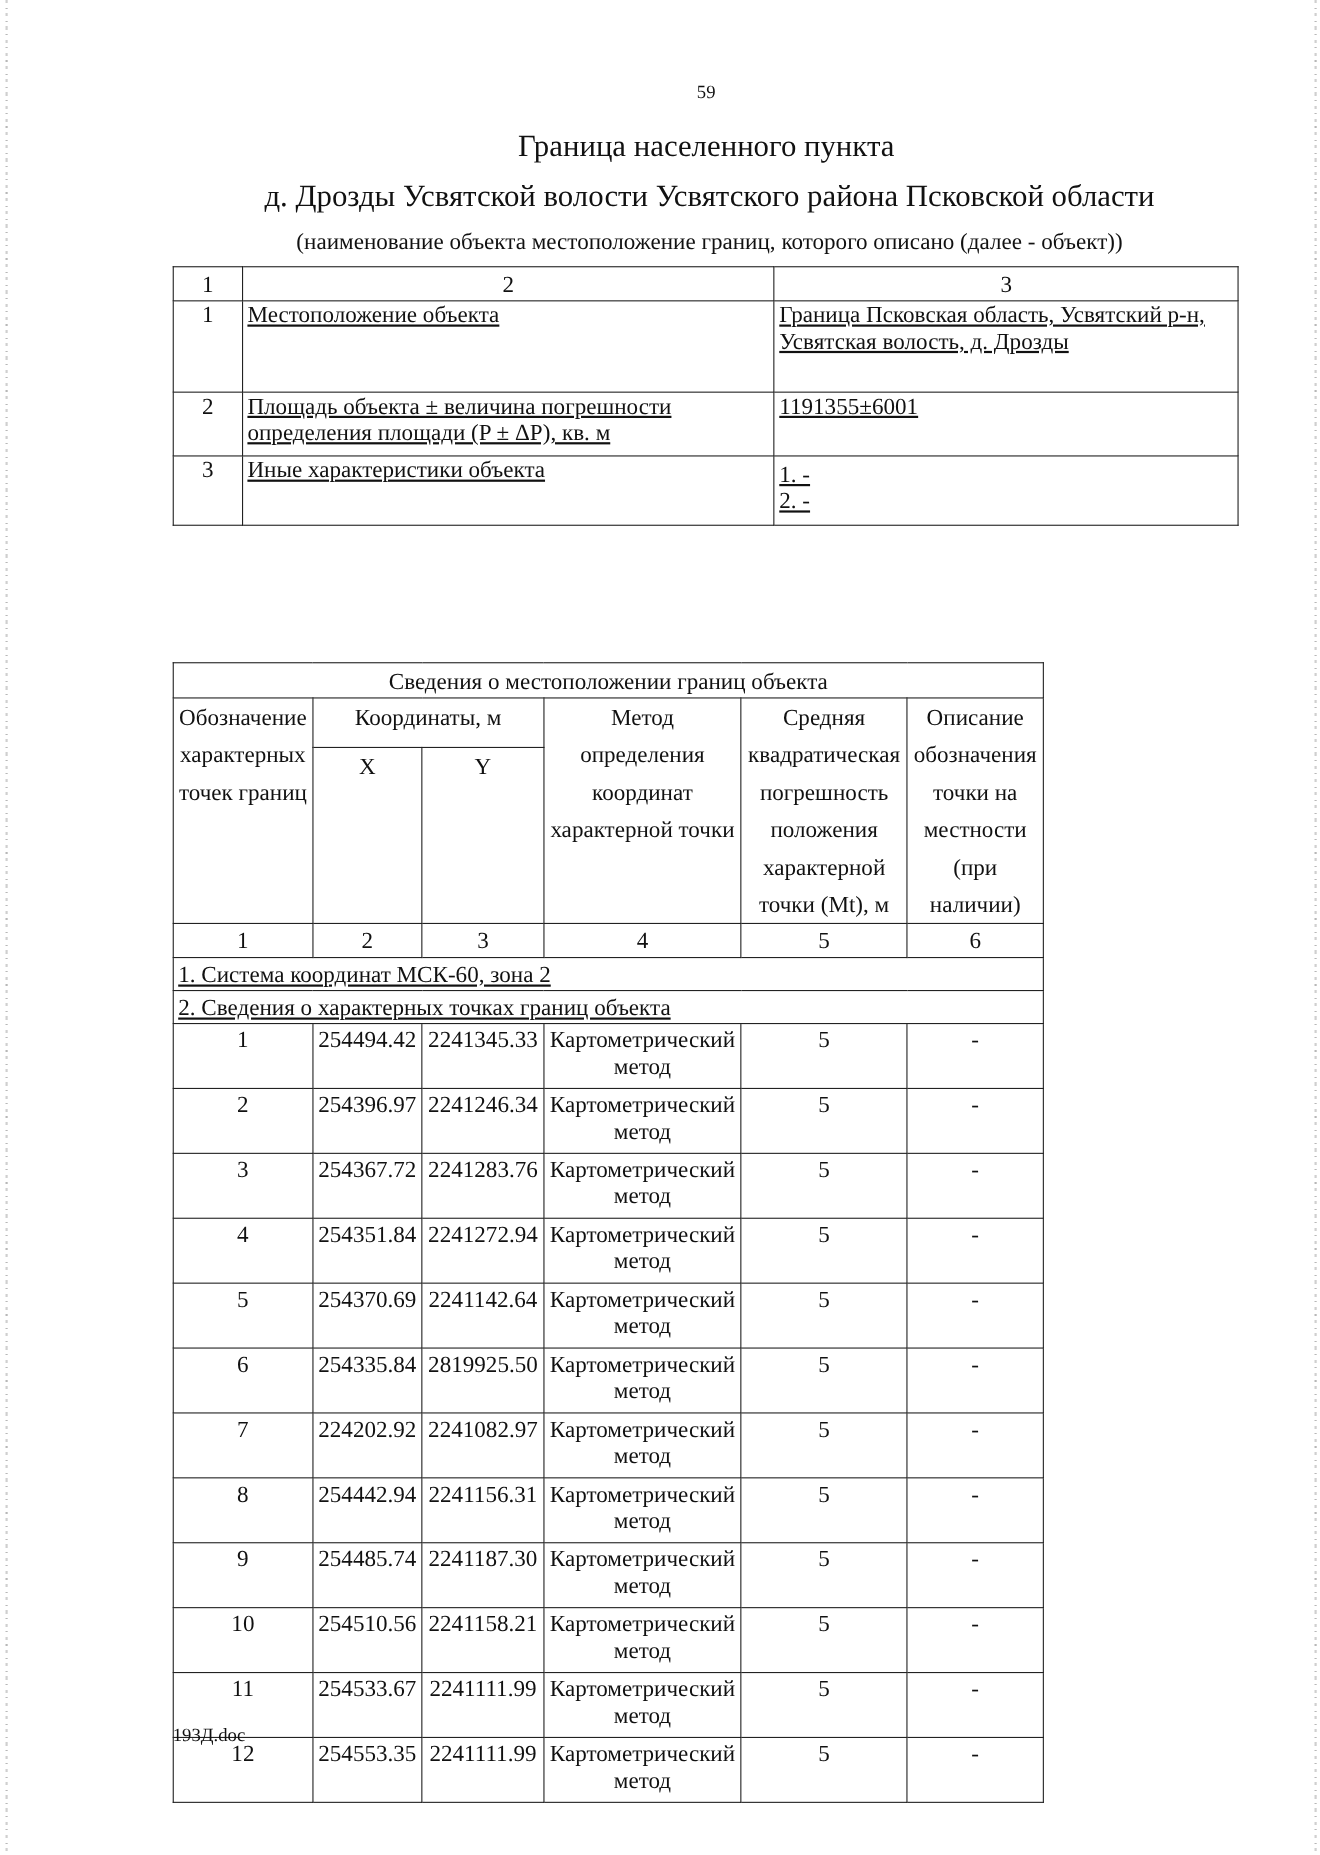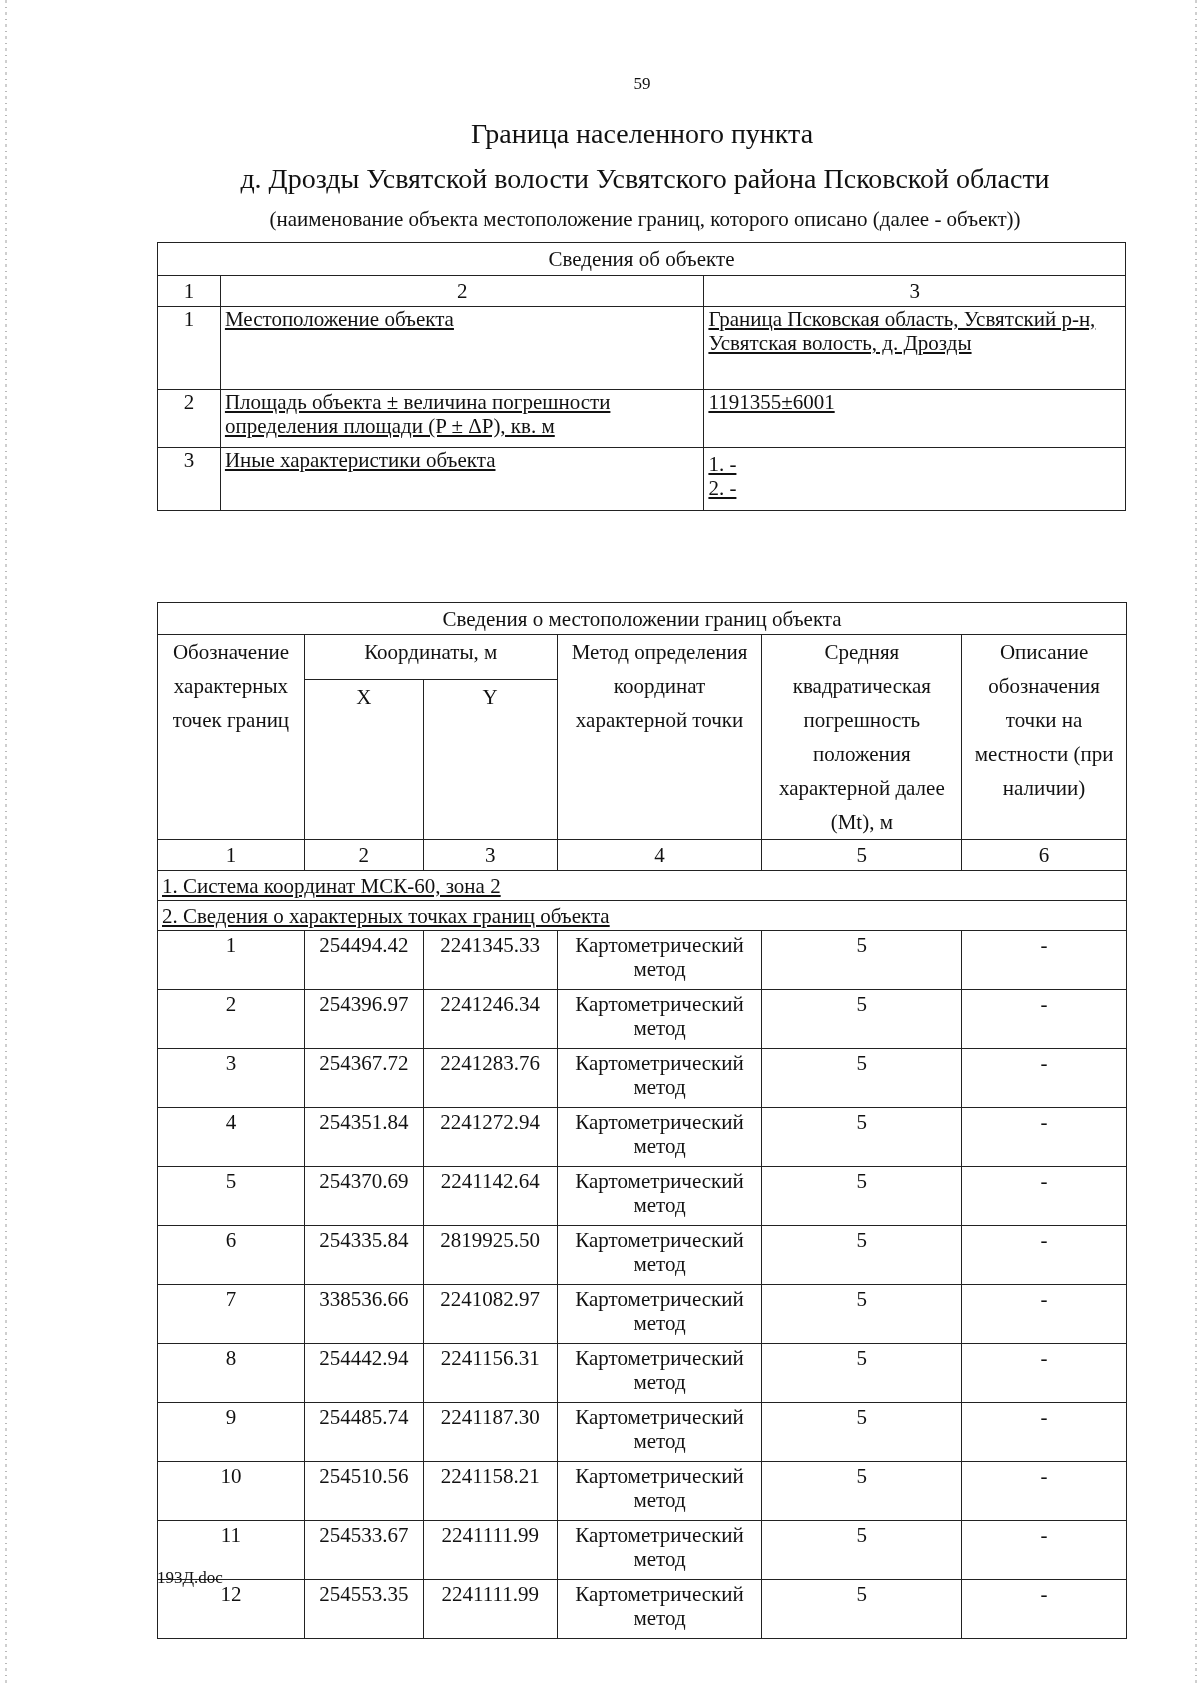--- a/index.html
+++ b/index.html
@@ -26,21 +26,21 @@
   .l { text-align:left;text-decoration:underline; }
 
   #t1 { left:157px; top:242px; width:969px; }
   #t1 .cap td { height:32px; vertical-align:middle; }
   #t1 .hdr td { height:54px; }
   #t1 .num td { height:30px; vertical-align:middle; }
   #t1 .r1 td { height:82px; }
   #t1 .r2 td { height:57px; }
   #t1 .r3 td { height:58px; }
 
-  #t2 { left:157px; top:602px; width:970px; }
+  #t2 { left:157px; top:602px; width:792px; }
   #t2 .cap td { height:31px; vertical-align:middle; }
   #t2 .hdr td { line-height:34px; }
   #t2 .num td { height:30px; vertical-align:middle; }
   #t2 .sec td { height:29px; vertical-align:middle;margin-top:38px; }
   #t2 .pt td { height:56px; padding-top:2px; }
 
   .footer { position:absolute; top:1568px; left:157px; font-size:17px; }
 </style>
 </head>
 <body>
@@ -53,23 +53,20 @@
 <div class="title2">д. Дрозды Усвятской волости Усвятского района Псковской области</div>
 <div class="subtitle">(наименование объекта местоположение границ, которого описано (далее - объект))</div>
 
 <table id="t1">
   <colgroup>
       <col style="width:63px">
       <col style="width:484px">
       <col style="width:422px">
     </colgroup>
   <tbody>
-      <tr class="cap">
-        <td colspan="3" class="c">Сведения об объекте</td>
-      </tr>
   <tr class="num">
     <td class="c">1</td>
     <td class="c">2</td>
     <td class="c">3</td>
   </tr>
   <tr class="r1">
     <td class="c">1</td>
     <td class="l">Местоположение объекта</td>
     <td class="l">Граница Псковская область, Усвятский р-н, Усвятская волость, д. Дрозды</td>
   </tr>
@@ -99,21 +96,21 @@
       <col style="width:165px">
   </colgroup>
   <tbody>
       <tr class="cap">
         <td colspan="6" class="c">Сведения о местоположении границ объекта</td>
       </tr>
   <tr class="hdr">
     <td rowspan="2" class="c">Обозначение характерных точек границ</td>
     <td colspan="2" class="c" style="height:28px">Координаты, м</td>
     <td rowspan="2" class="c">Метод определения координат характерной точки</td>
-    <td rowspan="2" class="c">Средняя квадратическая погрешность положения характерной далее (Mt), м</td>
+    <td rowspan="2" class="c">Средняя квадратическая погрешность положения характерной точки (Mt), м</td>
     <td rowspan="2" class="c">Описание обозначения точки на местности (при наличии)</td>
   </tr>
   <tr class="hdr">
     <td class="c" style="height:122px">X</td>
     <td class="c">Y</td>
   </tr>
   <tr class="num">
     <td class="c">1</td>
     <td class="c">2</td>
     <td class="c">3</td>
@@ -171,21 +168,21 @@
   <tr class="pt">
     <td class="c">6</td>
     <td class="c">254335.84</td>
     <td class="c">2819925.50</td>
     <td class="c">Картометрический метод</td>
     <td class="c">5</td>
     <td class="c">-</td>
   </tr>
   <tr class="pt">
     <td class="c">7</td>
-    <td class="c">338536.66</td>
+    <td class="c">224202.92</td>
     <td class="c">2241082.97</td>
     <td class="c">Картометрический метод</td>
     <td class="c">5</td>
     <td class="c">-</td>
   </tr>
   <tr class="pt">
     <td class="c">8</td>
     <td class="c">254442.94</td>
     <td class="c">2241156.31</td>
     <td class="c">Картометрический метод</td>

